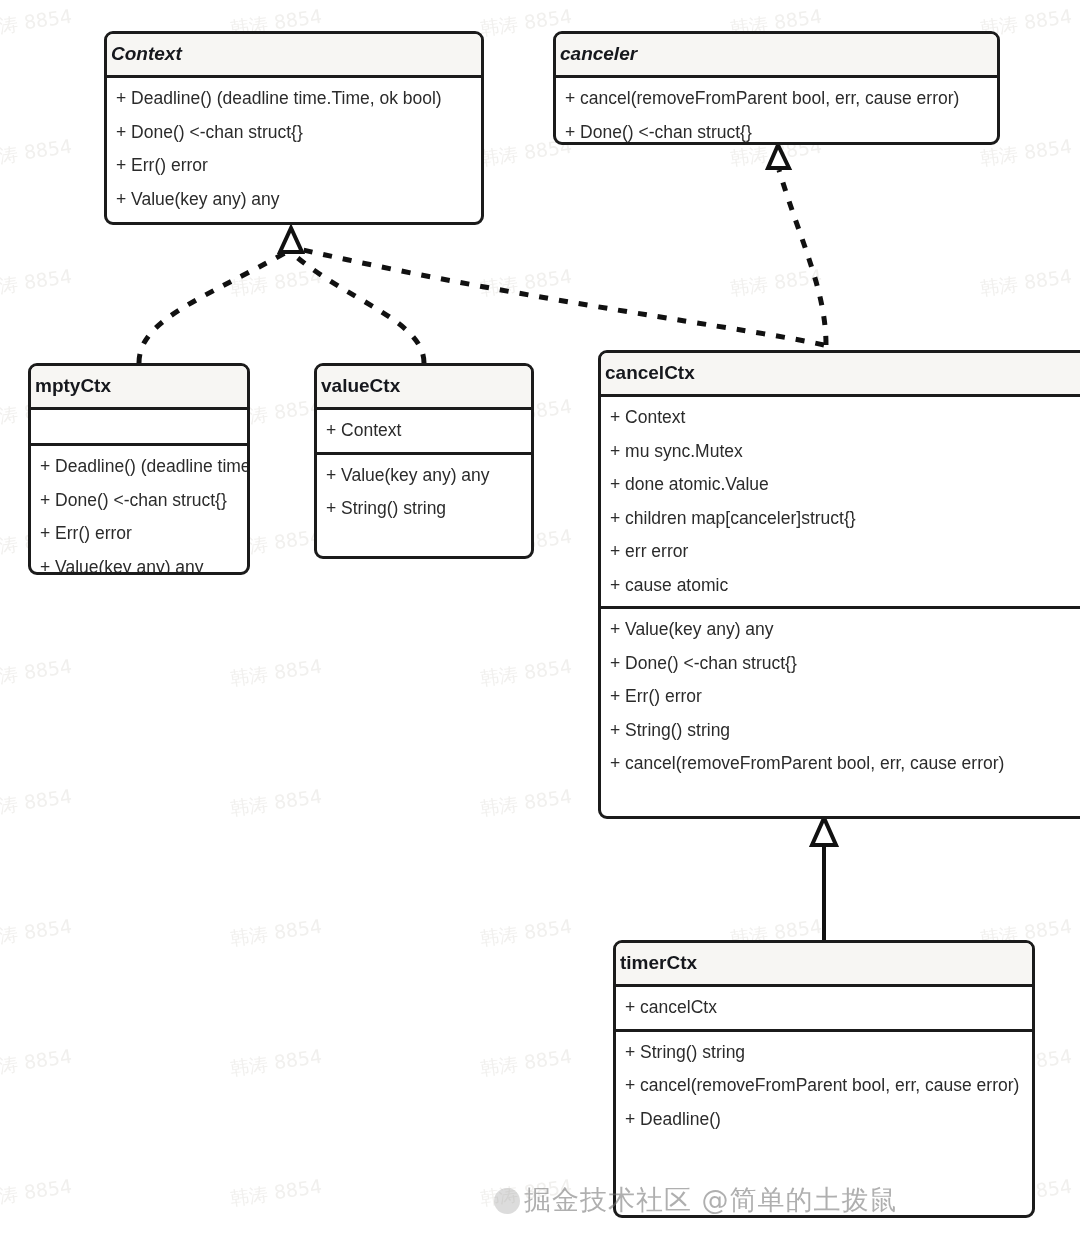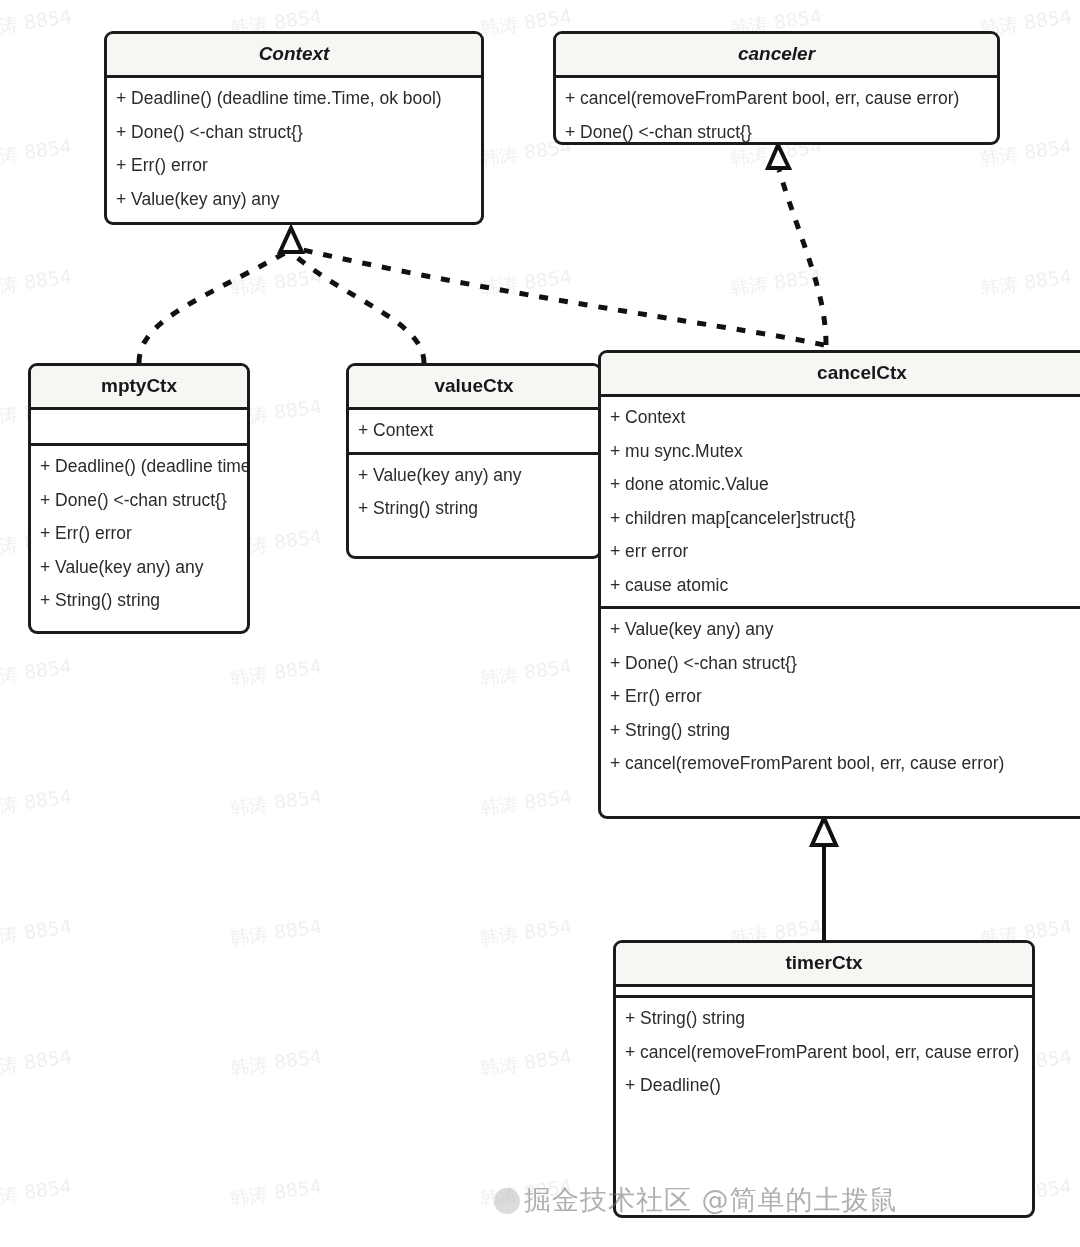--- a/index.html
+++ b/index.html
@@ -26,21 +26,21 @@
     position:absolute;z-index:2;
     background:#ffffff;
     border:3px solid #1b1b1b;
     border-radius:9px;
     box-sizing:border-box;
     overflow:hidden;
   }
   .uml-title{
     background:#f7f6f3;
     border-bottom:3px solid #1b1b1b;
-    text-align:center;
+    text-align:left;
     font-weight:bold;
     font-size:19px;
     color:#16181d;
     padding:9px 4px 10px 4px;
     box-sizing:border-box;
     white-space:nowrap;
   }
   .uml-title.iface{font-style:italic;}
   .compartment{
     border-bottom:3px solid #1b1b1b;
@@ -159,33 +159,33 @@
 </div>
 
 <div class="uml-box" id="box-canceler" style="left:553px;top:31px;width:447px;height:114px;">
   <div class="uml-title iface">canceler</div>
   <div class="compartment last">
     <div class="member">+ cancel(removeFromParent bool, err, cause error)</div>
     <div class="member">+ Done() &lt;-chan struct{}</div>
   </div>
 </div>
 
-<div class="uml-box" id="box-emptyctx" style="left:28px;top:363px;width:222px;height:271px;">
+<div class="uml-box" id="box-emptyctx" style="left:28px;top:363px;width:222px;height:212px;">
   <div class="uml-title">mptyCtx</div>
   <div class="compartment empty"></div>
   <div class="compartment last">
     <div class="member">+ Deadline() (deadline time.Time, ok bool)</div>
     <div class="member">+ Done() &lt;-chan struct{}</div>
     <div class="member">+ Err() error</div>
     <div class="member">+ Value(key any) any</div>
     <div class="member">+ String() string</div>
   </div>
 </div>
 
-<div class="uml-box" id="box-valuectx" style="left:314px;top:363px;width:256px;height:196px;margin-left:32px;">
+<div class="uml-box" id="box-valuectx" style="left:314px;top:363px;width:220px;height:196px;">
   <div class="uml-title">valueCtx</div>
   <div class="compartment">
     <div class="member">+ Context</div>
   </div>
   <div class="compartment last">
     <div class="member">+ Value(key any) any</div>
     <div class="member">+ String() string</div>
   </div>
 </div>
 
@@ -204,20 +204,21 @@
     <div class="member">+ Done() &lt;-chan struct{}</div>
     <div class="member">+ Err() error</div>
     <div class="member">+ String() string</div>
     <div class="member">+ cancel(removeFromParent bool, err, cause error)</div>
   </div>
 </div>
 
 <div class="uml-box" id="box-timerctx" style="left:613px;top:940px;width:422px;height:278px;">
   <div class="uml-title">timerCtx</div>
   <div class="compartment">
+    <div class="member">+ cancelCtx</div>
   </div>
   <div class="compartment last">
     <div class="member">+ String() string</div>
     <div class="member">+ cancel(removeFromParent bool, err, cause error)</div>
     <div class="member">+ Deadline()</div>
   </div>
 </div>
 
 <div id="credit">
   <span class="dot"></span><span>掘金技术社区 @简单的土拨鼠</span>

